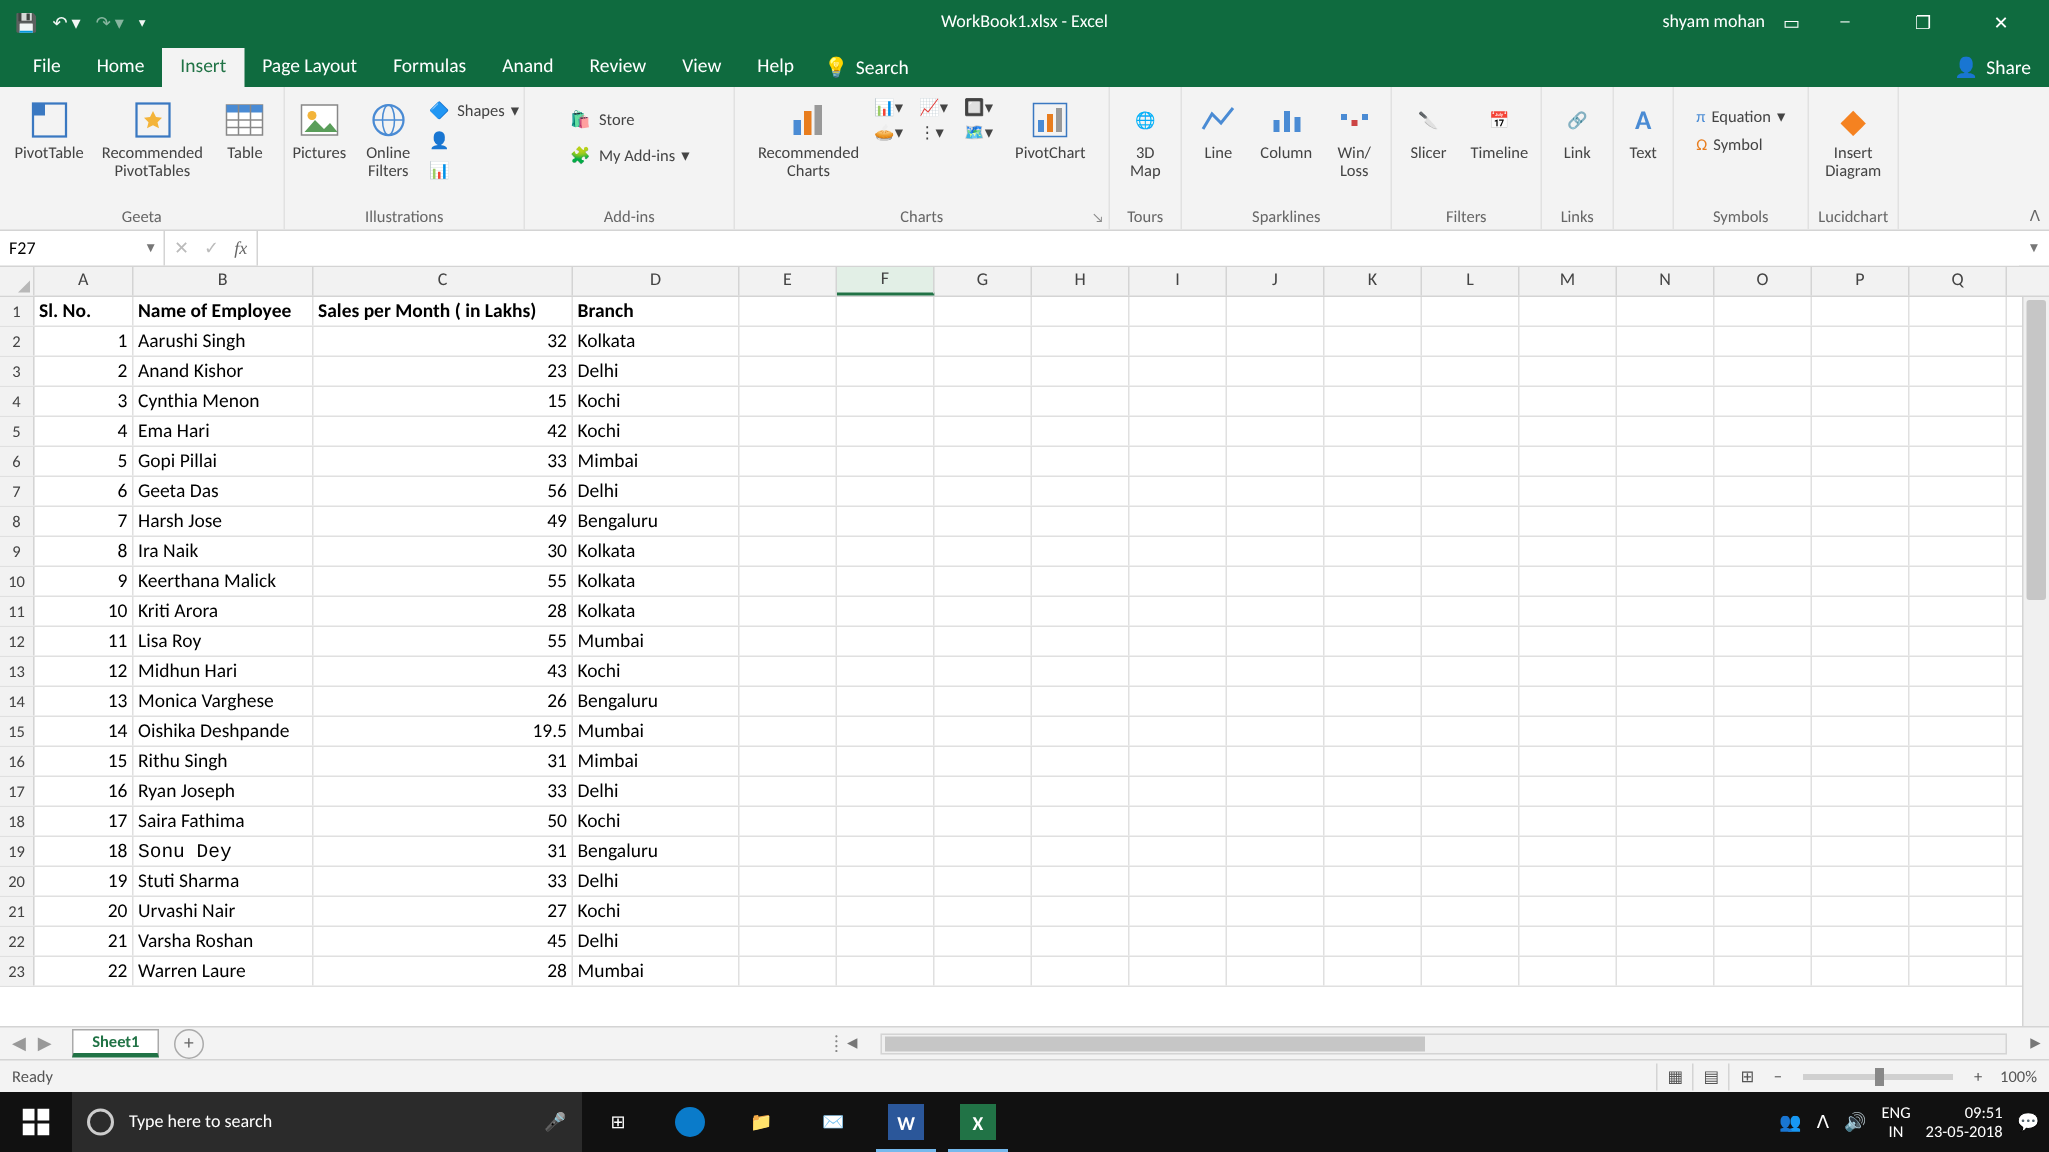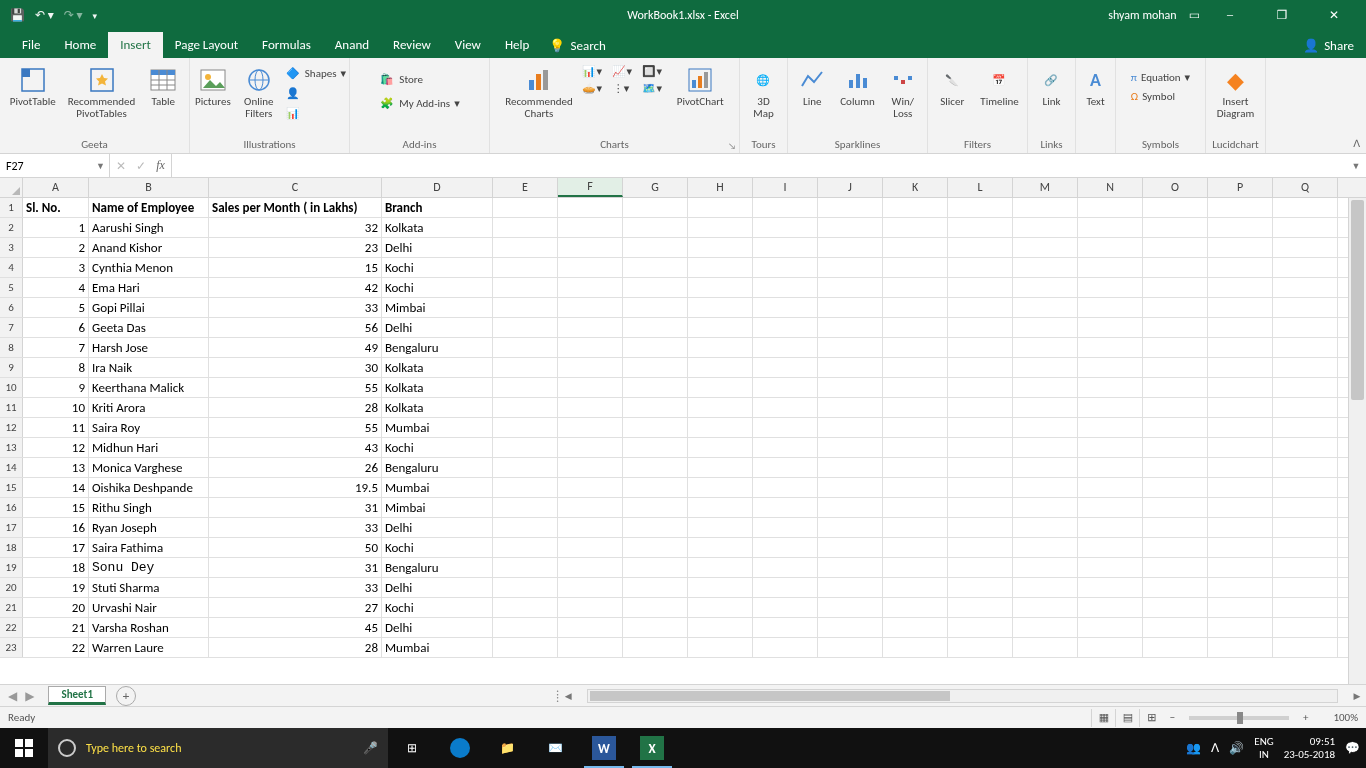--- a/index.html
+++ b/index.html
@@ -618,21 +618,21 @@
         <div class="cell" style="width: 65px;"></div>
         <div class="cell" style="width: 65px;"></div>
         <div class="cell" style="width: 65px;"></div>
         <div class="cell" style="width: 65px;"></div>
         <div class="cell" style="width: 65px;"></div>
         <div class="cell" style="width: 65px;"></div>
       </div>
       <div class="row">
         <div class="row-h">12</div>
         <div class="cell r" style="width: 66px;">11</div>
-        <div class="cell" style="width: 120px;">Saira Roy</div>
+        <div class="cell" style="width: 120px;">Lisa Roy</div>
         <div class="cell r" style="width: 173px;">55</div>
         <div class="cell" style="width: 111px;">Mumbai</div>
         <div class="cell" style="width: 65px;"></div>
         <div class="cell" style="width: 65px;"></div>
         <div class="cell" style="width: 65px;"></div>
         <div class="cell" style="width: 65px;"></div>
         <div class="cell" style="width: 65px;"></div>
         <div class="cell" style="width: 65px;"></div>
         <div class="cell" style="width: 65px;"></div>
         <div class="cell" style="width: 65px;"></div>
@@ -888,41 +888,41 @@
     <span>Ready</span>
     <div class="spacer"></div>
     <div class="viewbtn">▦</div>
     <div class="viewbtn">▤</div>
     <div class="viewbtn">⊞</div>
     <span style="padding:0 6px;cursor:pointer">−</span>
     <div class="zoom-slider">
         <div class="zthumb"></div>
       </div>
     <span style="padding:0 6px;cursor:pointer">+</span>
-    <span style="margin-left:19px">100%</span>
+    <span style="margin-left:6px">100%</span>
   </div>
 </div>
 
 <style>
 .excel-status-wrap { position:absolute; left:0; right:0; bottom:40px; }
 .grid-area { bottom:84px; }
 </style>
 
 <div class="taskbar">
   <div class="start">
       <svg width="18" height="18">
         <rect x="0" y="0" width="8" height="8" fill="#fff"></rect>
         <rect x="10" y="0" width="8" height="8" fill="#fff"></rect>
         <rect x="0" y="10" width="8" height="8" fill="#fff"></rect>
         <rect x="10" y="10" width="8" height="8" fill="#fff"></rect>
       </svg>
     </div>
   <div class="search-box">
     <div class="circ"></div>
-    <span style="color:#fde047">Type here to search</span>
+    <span style="color:#ffffff">Type here to search</span>
     <span style="margin-left:auto;color:#ccc">🎤</span>
   </div>
   <div class="tb-icons">
     <div class="tb">⊞</div>
     <div class="tb">
         <svg width="22" height="22">
           <circle cx="11" cy="11" r="10" fill="#0a7bca"></circle>
         </svg>
       </div>
     <div class="tb">📁</div>

